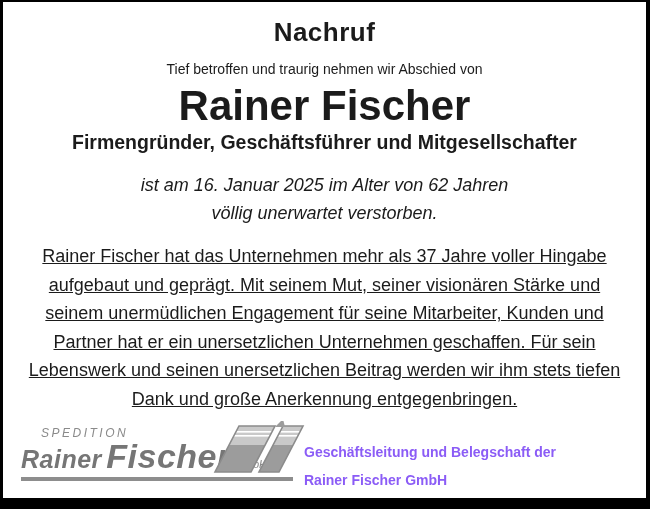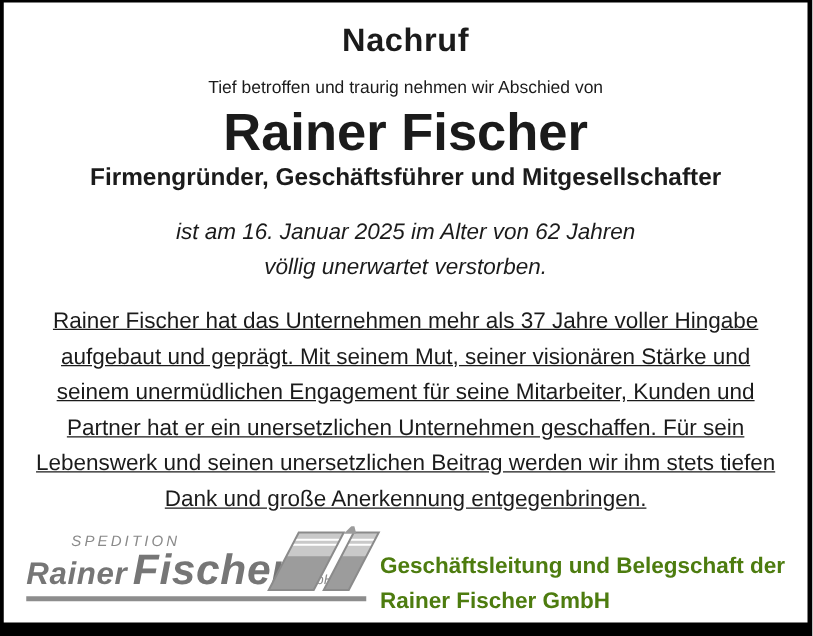--- a/index.html
+++ b/index.html
@@ -61,21 +61,21 @@
 
   
   .logo-block {
     position: absolute;
     left: 18px;
     top: 424px;
     width: 285px;
     color: #7f7f7f;
   }
   .logo-spedition {
-    margin-left: 36px;
+    margin-left: 20px;
     font-size: 12px;
     font-style: italic;
     letter-spacing: 2.5px;
     color: #8a8a8a;
   }
   .logo-nameline {
     margin-top: -3px;
     white-space: nowrap;
   }
   .logo-rainer {
@@ -115,24 +115,24 @@
   .logo-icon {
     position: absolute;
     left: 192px;
     top: -5px;
   }
 
   .signature-block {
     position: absolute;
     left: 301px;
     top: 436px;
-    font-size: 18px;
+    font-size: 14px;
     font-weight: bold;
     line-height: 28px;
-    color: #4d7c0f;
+    color: #8b5cf6;
   }
 </style>
 </head>
 <body>
 
 <div class="page">
 
   <div class="notice-title center">Nachruf</div>
 
   <div class="intro-line center">Tief betroffen und traurig nehmen wir Abschied von</div>

